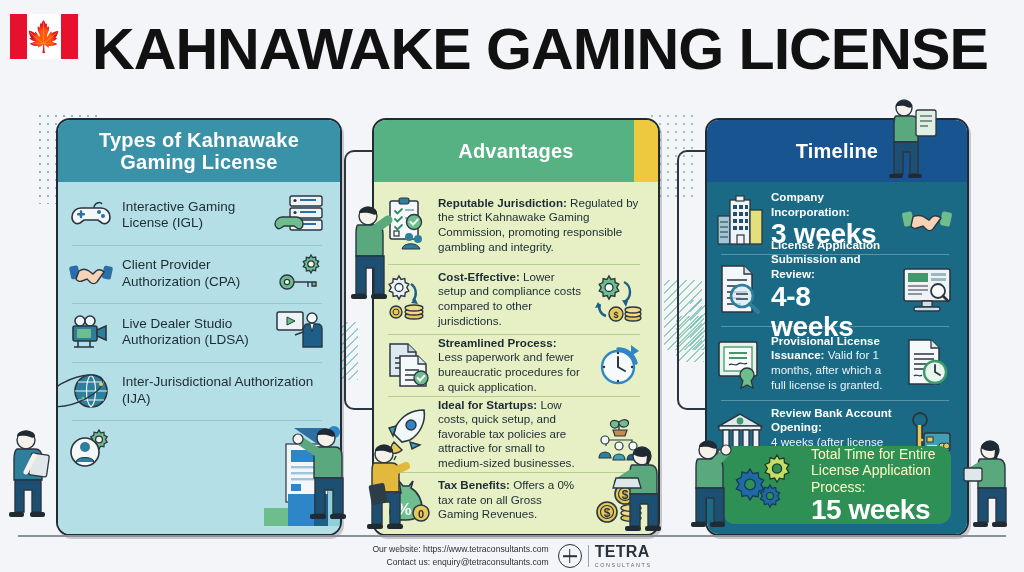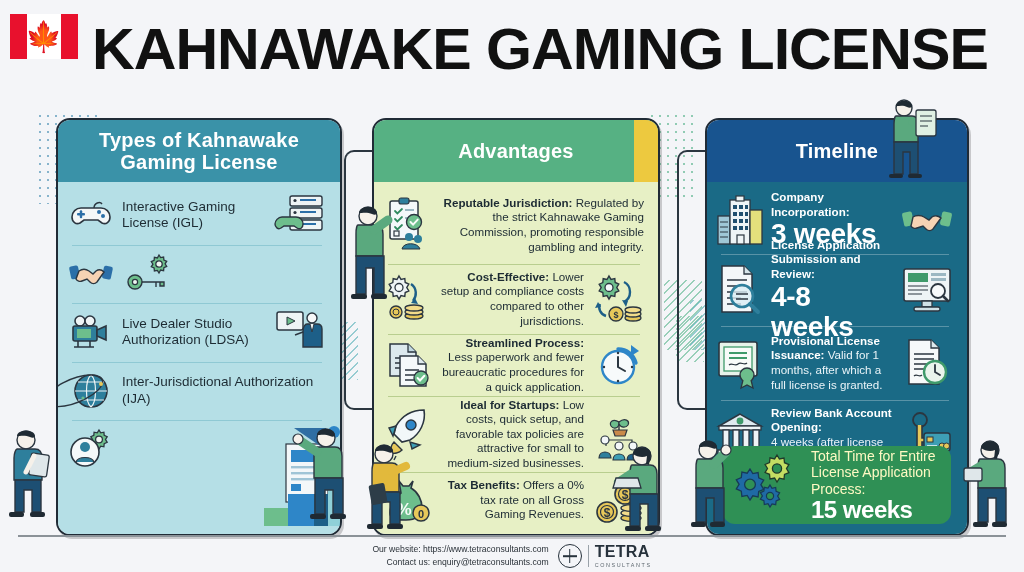--- a/index.html
+++ b/index.html
@@ -64,21 +64,21 @@
   .card .body { padding: 4px 4px 0 0; height: calc(100% - 62px); }
 
   
   #card1 { left: 56px; width: 286px; }
   #card1 .hd { background: #3a92a8; }
   #card1 .body { background: #b5dfe6; }
   
   #card2 { left: 372px; width: 288px; }
   #card2 .hd { background: #56b183; align-items: center; }
   #card2 .hd .accent { position: absolute; right: 0; top: 0; bottom: 0; width: 24px; background: #edc93f; }
-  #card2 .body { background: #e7f0c5; text-align: right; }
+  #card2 .body { background: #e7f0c5; }
   
   #card3 { left: 705px; width: 264px; }
   #card3 .hd { background: #18548f; }
   #card3 .body { background: #1a6a86; }
 
   
   .row {
     display: flex; align-items: center; gap: 8px;
     padding: 5px 10px; position: relative;
   }
@@ -105,21 +105,21 @@
   #card3 .big { font-size: 28px; font-weight: 800; color: #fff; line-height: 1.08; letter-spacing: -.3px; }
 
   
   .total {
     position: absolute; left: 16px; right: 16px; bottom: 10px; height: 78px;
     background: #2f9055; border-radius: 12px;
     display: flex; align-items: center; gap: 8px; padding: 6px 10px;
   }
   .total .txt { flex: 1; }
   .total .lbl { color: #fef9c3; font-size: 14px; font-weight: 400; line-height: 1.18; }
-  .total .val { color: #fff; font-size: 24px; font-weight: 800; line-height: 1.05; letter-spacing: -.5px; margin-top: 0; }
+  .total .val { color: #fff; font-size: 28px; font-weight: 800; line-height: 1.05; letter-spacing: -.5px; margin-top: 0; }
 
   
   .conn { position: absolute; border: 2px solid #2b3640; border-right: none; border-radius: 10px 0 0 10px; }
   .tri {
     position: absolute; width: 0; height: 0;
     border-left: 13px solid transparent; border-right: 13px solid transparent;
     border-bottom: 20px solid #5a9dc4;
   }
   .tri::after {
     content: ""; position: absolute; left: -13px; top: 0; width: 0; height: 0;
@@ -202,20 +202,21 @@
       </div>
 
       <div class="row">
         <div class="ic">
           <svg width="44" height="30" viewBox="0 0 44 30">
               <rect x="1" y="7" width="9" height="13" rx="2" fill="#2b6fa8" transform="rotate(-12 5 13)"></rect>
               <rect x="34" y="7" width="9" height="13" rx="2" fill="#2b6fa8" transform="rotate(12 38 13)"></rect>
               <path d="M10 12c3-2 7-2 10 0l4 3 3-3c3-2 6-1 8 1l-7 10c-2 2-5 2-7 0l-3-3-5 2c-2 1-5 0-6-2z" fill="#f6d3b4" stroke="#2b3640" stroke-width="1.4"></path>
             </svg>
         </div>
+        <div class="tx">Client Provider Authorization (CPA)</div>
         <div class="ic r">
           <svg width="48" height="44" viewBox="0 0 48 44">
               <g transform="translate(26,3)">
                 <path d="M9 0l1.6 2.6 3-0.6 0.3 3 2.8 1.2-1.6 2.6 1.6 2.6-2.8 1.2-0.3 3-3-0.6L9 18l-1.6-2.6-3 0.6-0.3-3L1.3 11.8 2.9 9.2 1.3 6.6l2.8-1.2 0.3-3 3 0.6z" fill="#6dbe8c" stroke="#2b3640" stroke-width="1.3"></path>
                 <circle cx="9" cy="9" r="3.2" fill="#eef6f1" stroke="#2b3640" stroke-width="1.3"></circle>
               </g>
               <g transform="translate(2,22)">
                 <circle cx="9" cy="8" r="7" fill="#6dbe8c" stroke="#2b3640" stroke-width="1.4"></circle>
                 <circle cx="9" cy="8" r="2.6" fill="#eef6f1" stroke="#2b3640" stroke-width="1.2"></circle>
                 <path d="M16 8h22v4h-4v-4M30 8v5" fill="#6dbe8c" stroke="#2b3640" stroke-width="1.4"></path>

